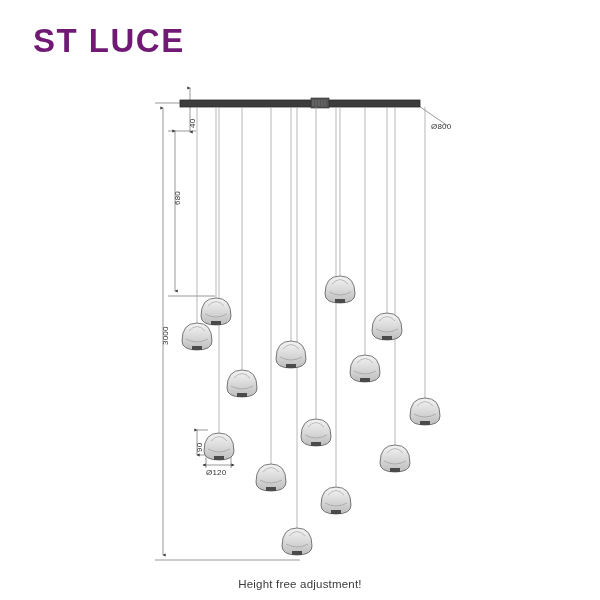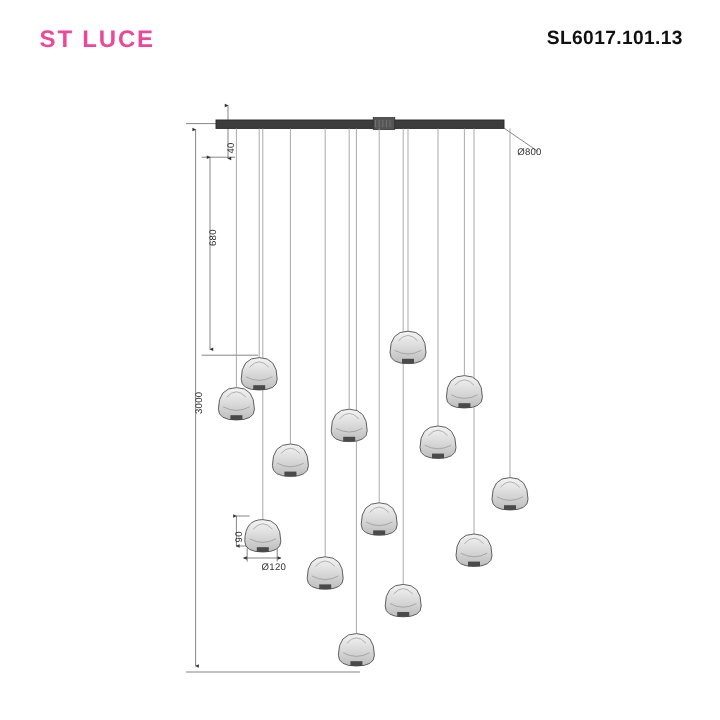--- a/index.html
+++ b/index.html
@@ -19,24 +19,24 @@
     position: absolute;
     inset: 0;
     width: 600px;
     height: 600px;
   }
   .brand {
     position: absolute;
     left: 33px;
     top: 22px;
     font-family: "Liberation Sans", sans-serif;
-    font-size: 20px;
+    font-size: 33px;
     font-weight: bold;
     letter-spacing: 1.5px;
-    color: #ec4899;
+    color: #701a75;
     white-space: nowrap;
     text-align: right;
   }
   .sku {
     position: absolute;
     right: 31px;
     top: 24px;
     font-family: "Liberation Sans", sans-serif;
     font-size: 16px;
     font-weight: bold;
@@ -70,21 +70,20 @@
     transform: rotate(-90deg);
     transform-origin: left top;
   }
 </style>
 </head>
 <body>
 
 <div class="page">
 
   <div class="brand">ST LUCE</div>
-  <div class="sku">SL6017.101.13</div>
 
   <svg class="drawing" width="600" height="600" viewBox="0 0 600 600">
 
     <defs>
       <linearGradient id="shadeGrad" x1="0" y1="0" x2="0" y2="1">
         <stop offset="0%" stop-color="#f4f4f4"></stop>
         <stop offset="45%" stop-color="#dcdcdc"></stop>
         <stop offset="100%" stop-color="#bdbdbd"></stop>
       </linearGradient>
       <marker id="arrowDown" markerWidth="6" markerHeight="6" refX="3" refY="5" orient="auto">
@@ -254,16 +253,17 @@
       </g>
 
     </g>
   </svg>
 
   <div class="dim-label rot90" style="left:188px; top:128px;">40</div>
   <div class="dim-label" style="left:431px; top:122px;">Ø800</div>
   <div class="dim-label rot90" style="left:173px; top:205px;">680</div>
   <div class="dim-label rot90" style="left:161px; top:345px;">3000</div>
   <div class="dim-label rot90" style="left:195px; top:452px;">90</div>
-  <div class="dim-label" style="left:206px; top:468px;margin-left:12px;">Ø120</div>
-
+  <div class="dim-label" style="left:206px; top:468px;">Ø120</div>
+
+  <div class="caption">Height free adjustment!</div>
 
 </div>
 
 </body></html>

